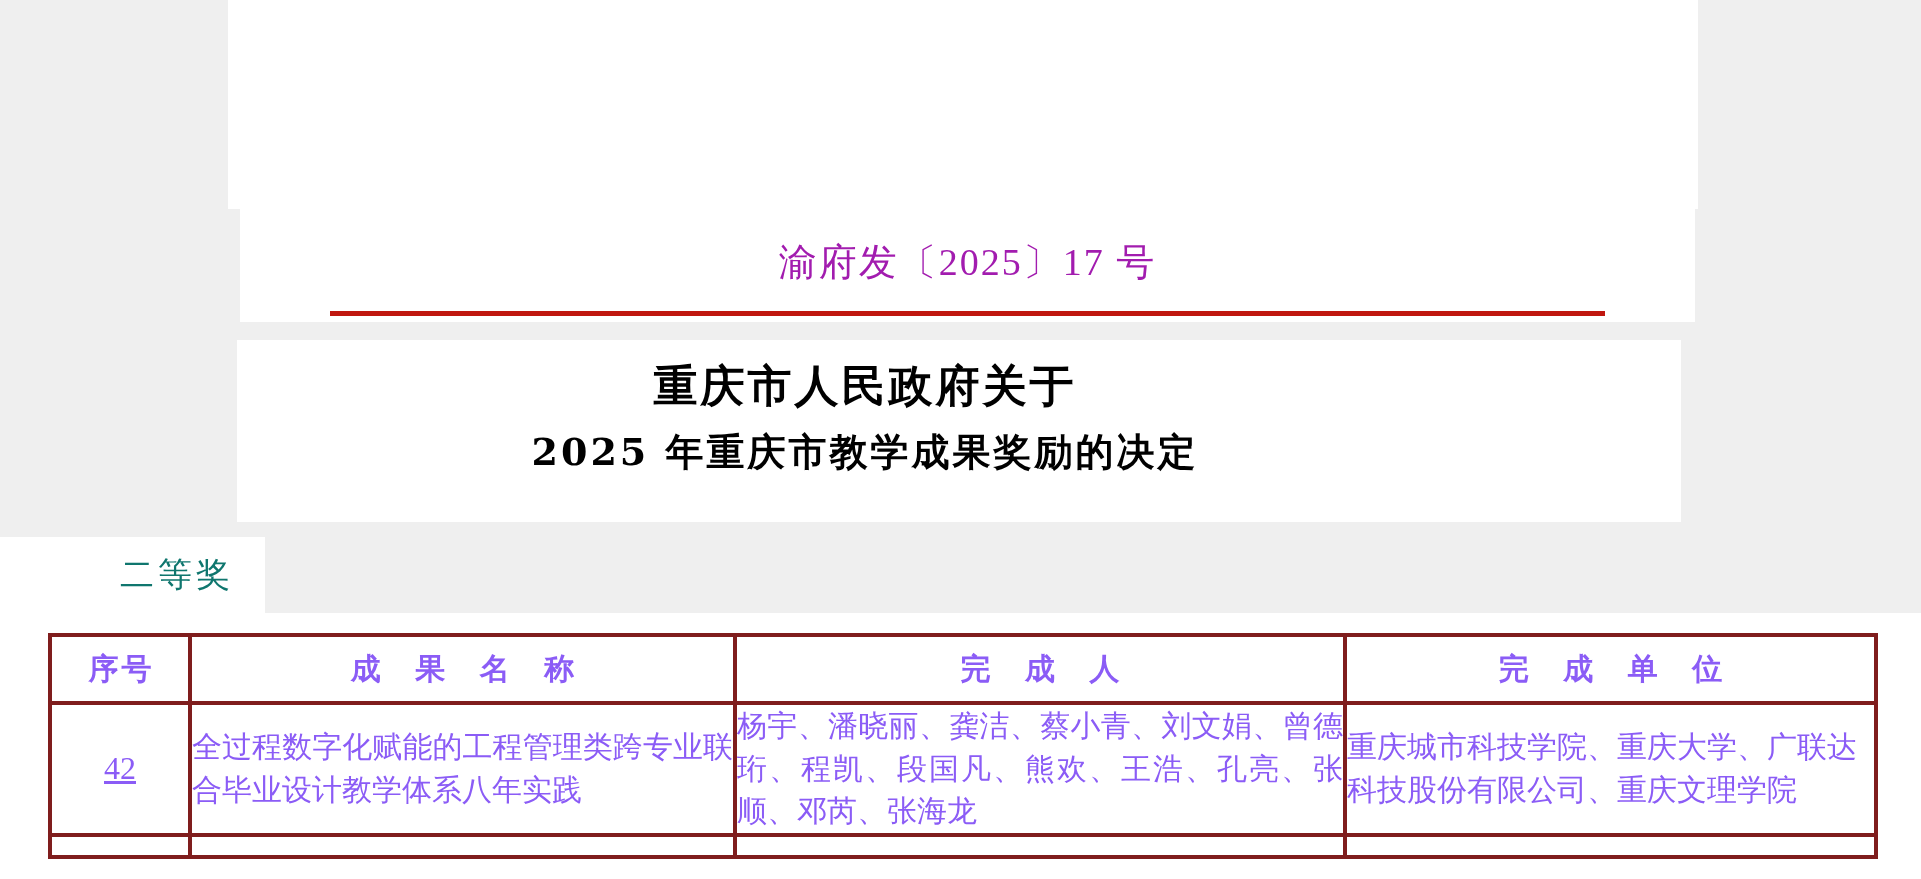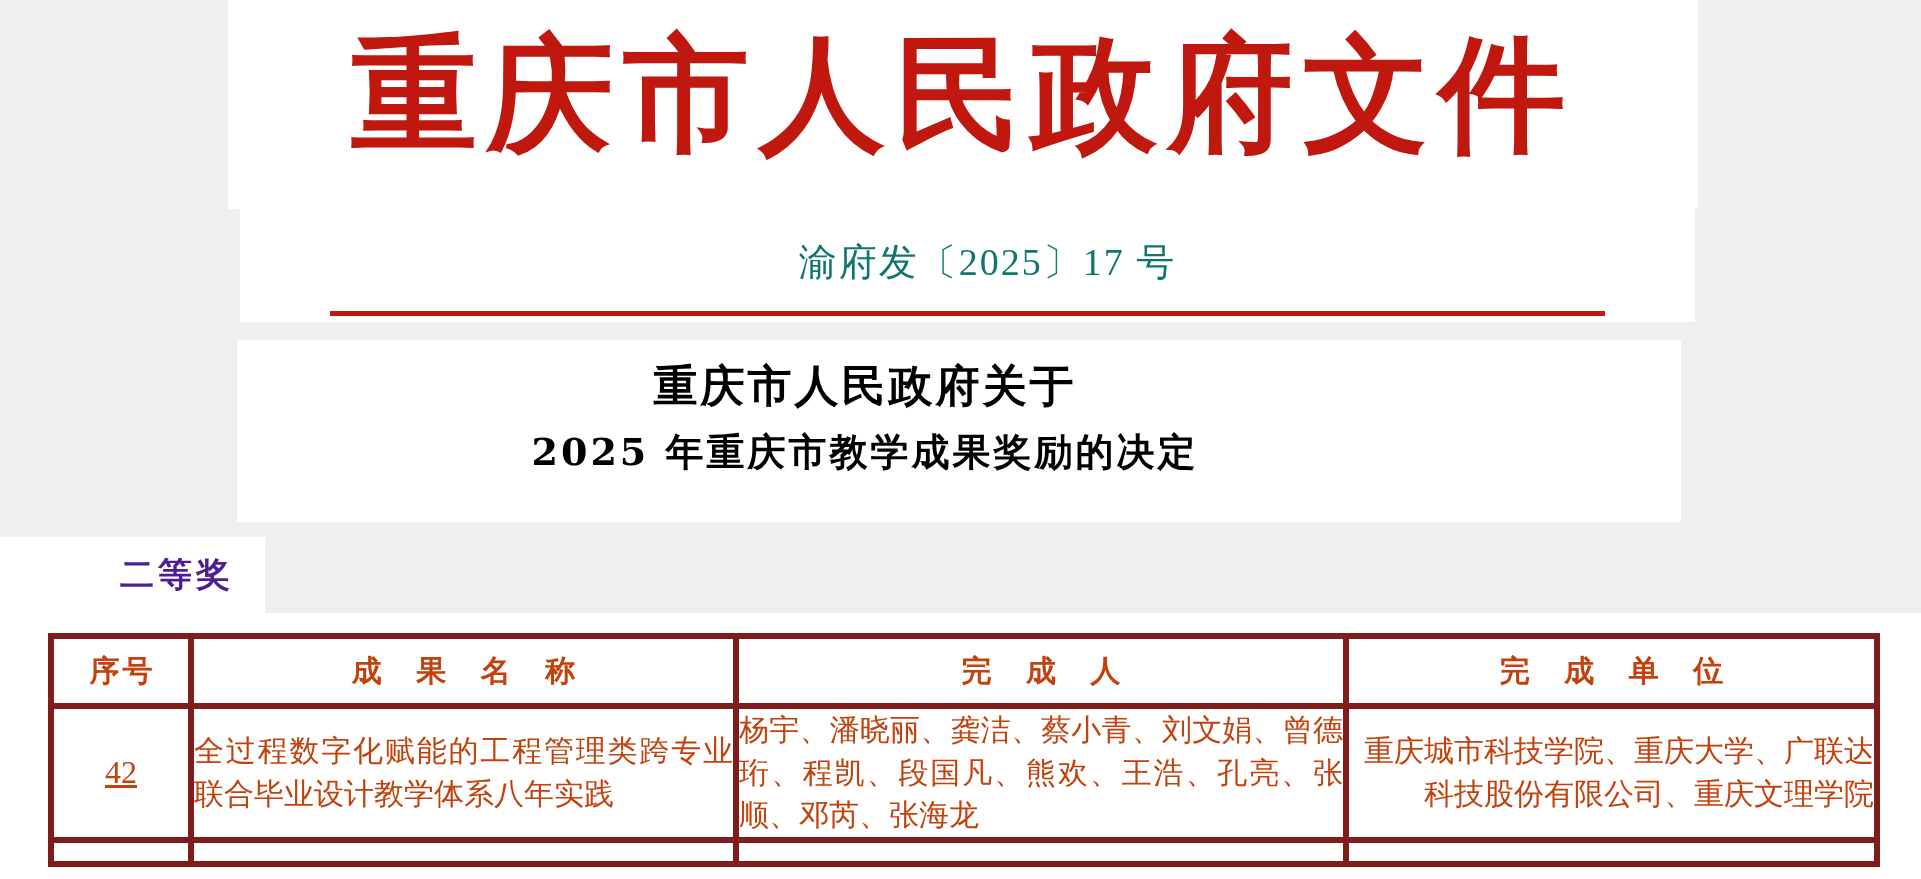--- a/index.html
+++ b/index.html
@@ -62,23 +62,22 @@
   }
 
   
   .doc-number {
     position: absolute;
     left: 240px;
     top: 237px;
     width: 1455px;
     text-align: center;
     font-size: 38px;
-    color: #0f766e;
+    color: #a21caf;
     letter-spacing: 2px;
-    padding-left: 20px;
   }
   .doc-rule {
     position: absolute;
     left: 330px;
     top: 311px;
     width: 1275px;
     height: 5px;
     background: #c0170f;
   }
 
@@ -97,44 +96,44 @@
     line-height: 1.62;
   }
   .heading .line2 { font-size: 38px; }
 
   
   .award-tier {
     position: absolute;
     left: 120px;
     top: 552px;
     font-family: "DejaVu Serif", "Liberation Serif", serif;
-    font-weight: bold;
+    font-weight: normal;
     font-size: 34px;
-    color: #4c1d95;
+    color: #0f766e;
     letter-spacing: 4px;
   }
 
   
   .table-wrap {
     position: absolute;
     left: 48px;
     top: 633px;
     width: 1826px;
   }
   table.results {
     border-collapse: collapse;
     width: 1826px;
     table-layout: fixed;
   }
   table.results th,
   table.results td {
-    border: 6px solid #7f1d1d;
+    border: 4px solid #7f1d1d;
     padding: 0;
     vertical-align: middle;
-    color: #c2410c;
+    color: #8b5cf6;
   }
   table.results th {
     height: 64px;
     font-family: "DejaVu Serif", "Liberation Serif", serif;
     font-weight: bold;
     font-size: 30px;
     letter-spacing: 12px;
     text-indent: 12px;
     text-align: center;
   }
@@ -160,21 +159,21 @@
     font-family: "DejaVu Serif", "Liberation Serif", serif;
   }
   td.cell-text.center-ish {
     text-align: justify;
     text-align-last: left;
   }
   td.cell-unit {
     font-size: 30px;
     line-height: 1.42;
     padding: 10px 16px 14px 16px;
-    text-align: right;
+    text-align: left;
     font-family: "DejaVu Serif", "Liberation Serif", serif;
   }
   tr.row-partial td {
     height: 18px;
   }
 </style>
 </head>
 <body>
 
 <div class="page">
@@ -182,21 +181,20 @@
   <div class="backdrop strip-1"></div>
   <div class="backdrop strip-2"></div>
   <div class="backdrop strip-3"></div>
   <div class="backdrop strip-4"></div>
 
   <div class="band band-title"></div>
   <div class="band band-docno"></div>
   <div class="band band-heading"></div>
   <div class="band band-award"></div>
 
-  <div class="masthead">重庆市人民政府文件</div>
 
   <div class="doc-number">渝府发〔2025〕17 号</div>
   <div class="doc-rule"></div>
 
   <div class="heading">
     <div class="line1">重庆市人民政府关于</div>
     <div class="line2">2025 年重庆市教学成果奖励的决定</div>
   </div>
 
   <div class="award-tier">二等奖</div>

